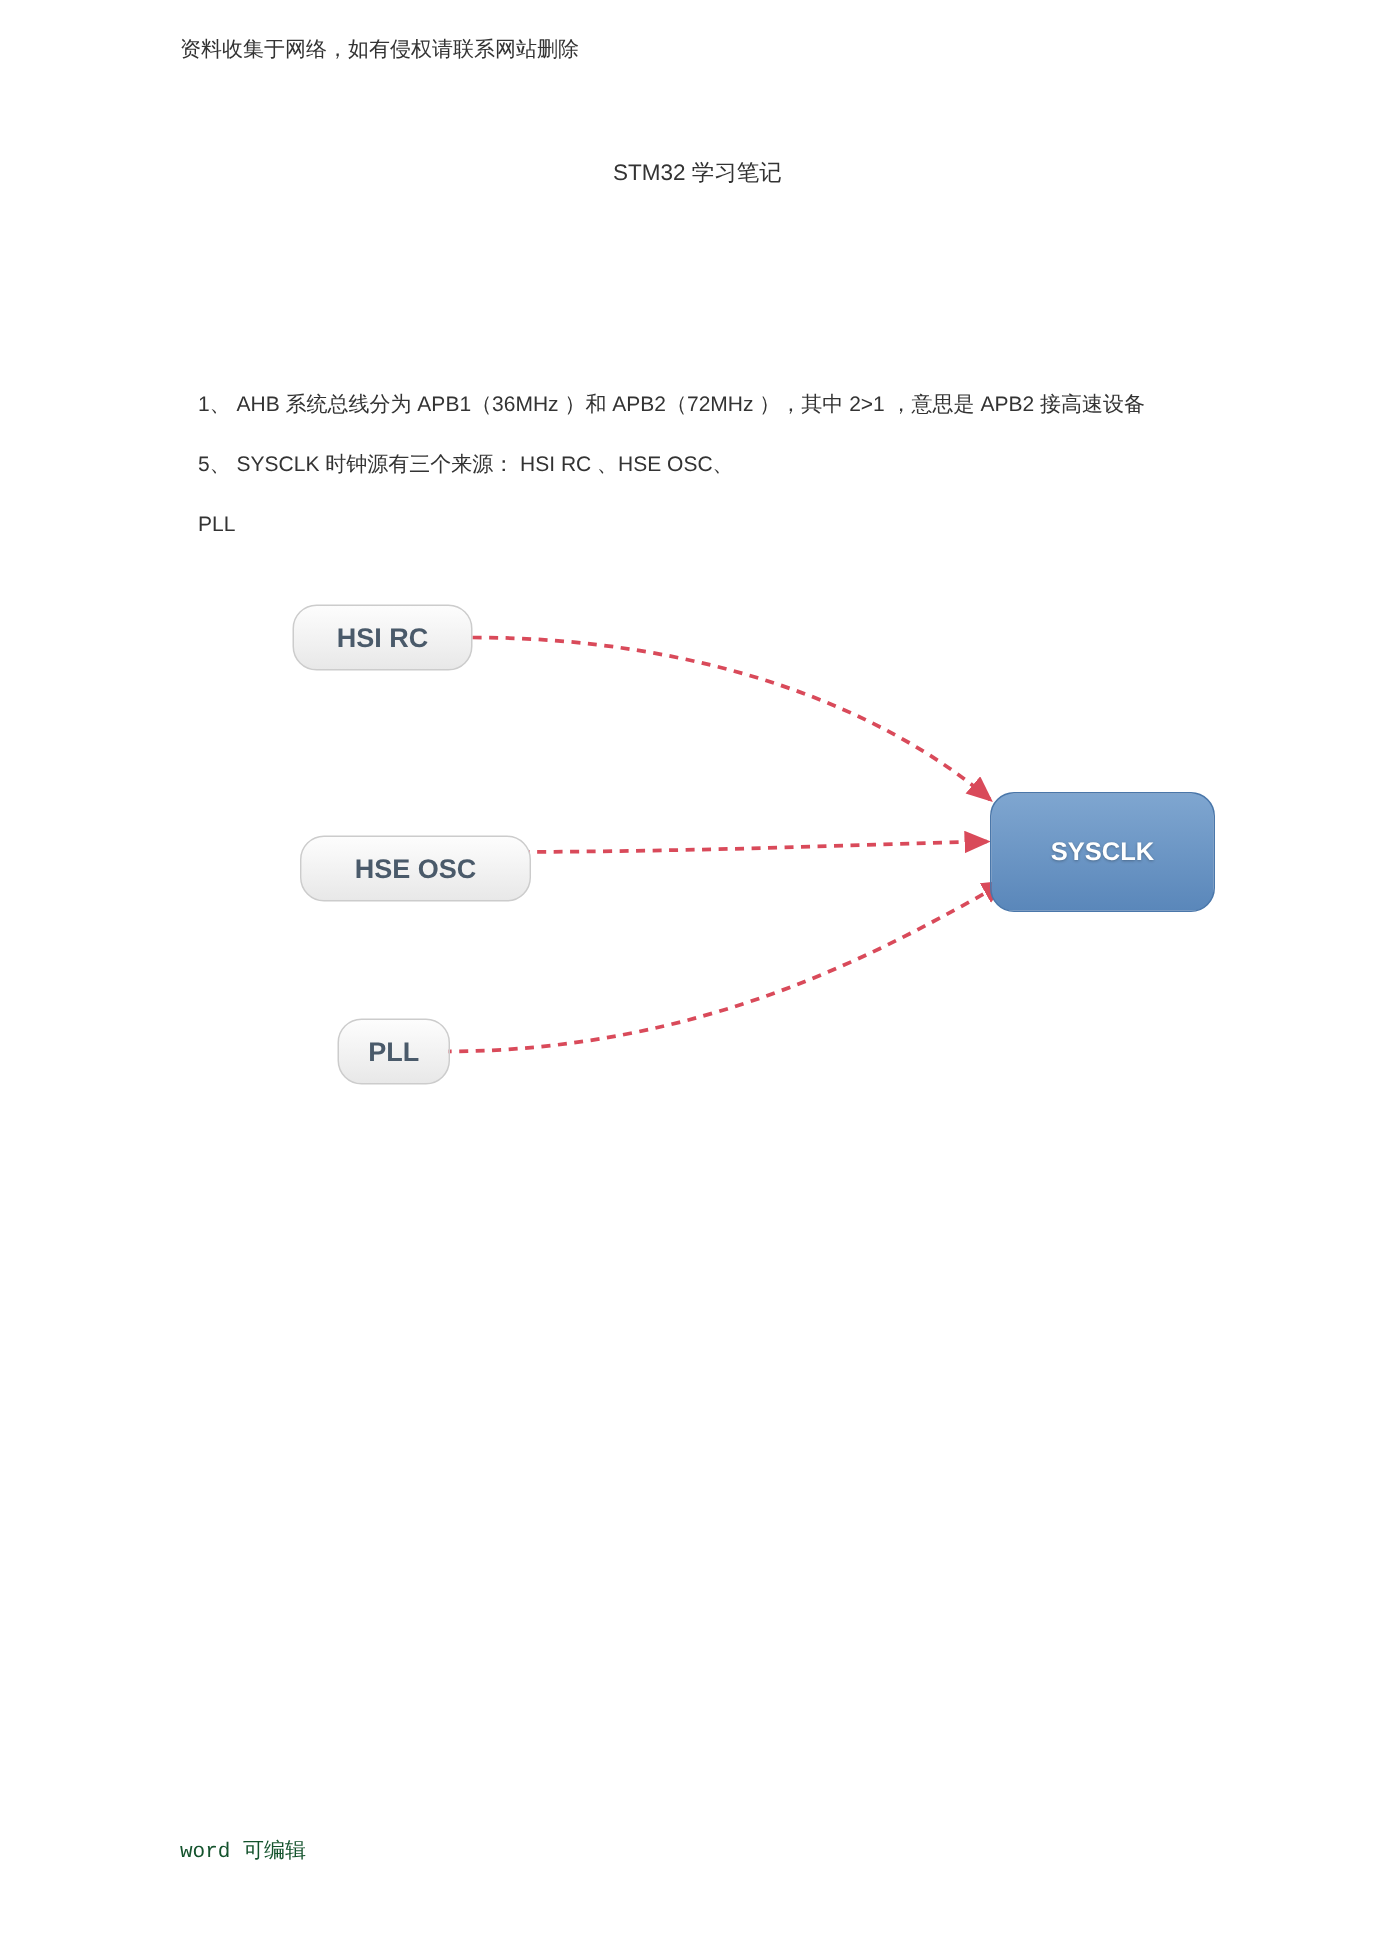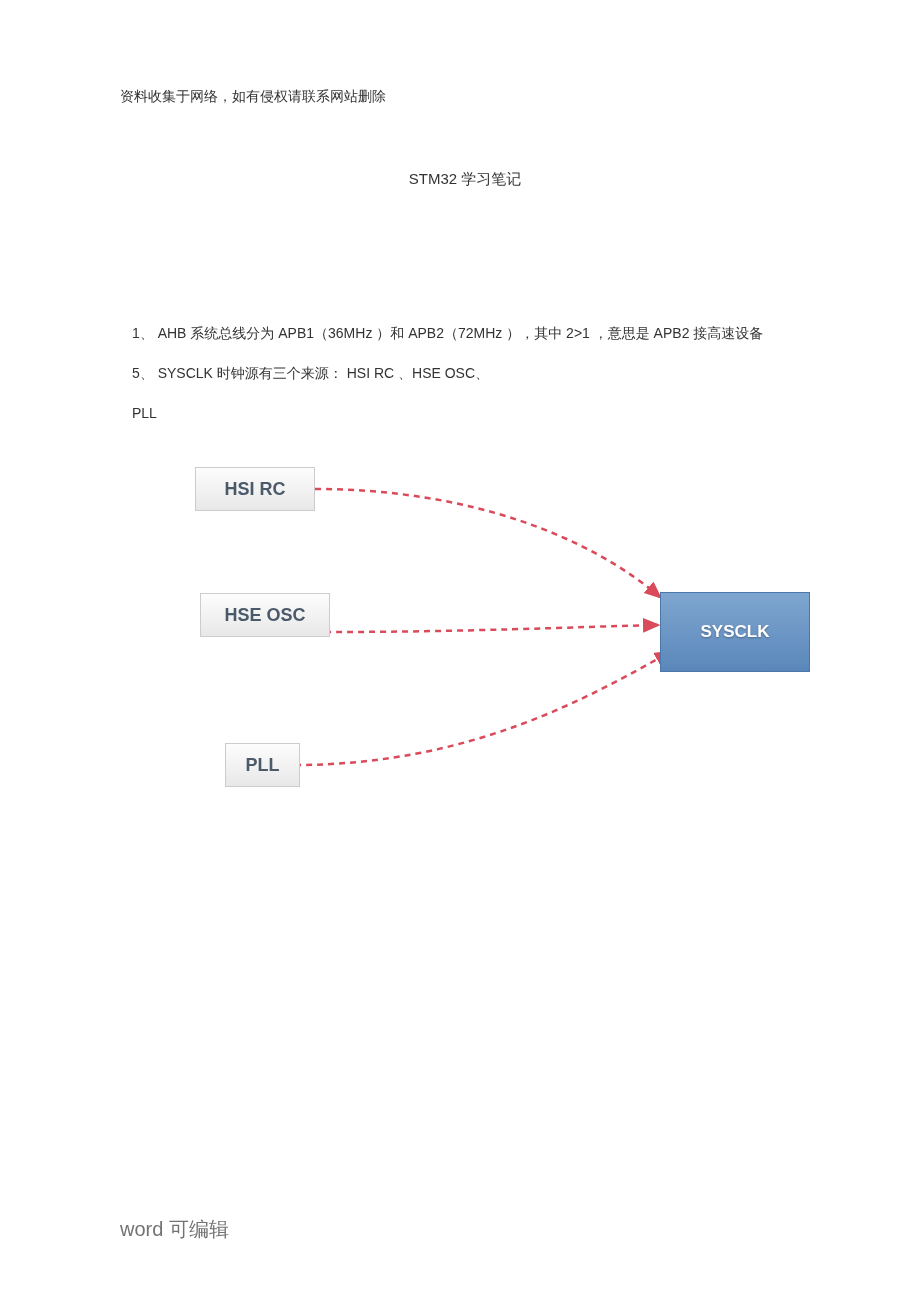--- a/index.html
+++ b/index.html
@@ -4,21 +4,21 @@
 <style>
   body {
     margin: 0;
     padding: 0;
     background: #fff;
     font-family: "Microsoft YaHei", "SimSun", Arial, sans-serif;
     color: #333;
     width: 920px;
   }
   .page {
-    padding: 88px 110px 60px 120px;
+    padding: 24px 110px 60px 120px;
     box-sizing: border-box;
     width: 920px;
     min-height: 1303px;
     position: relative;
   }
   .header-note {
     font-size: 14px;
     color: #333;
   }
   .title {
@@ -36,21 +36,21 @@
     margin: 12px;
   }
   .diagram {
     margin: 30px 0 30px 50px;
     position: relative;
     width: 640px;
     height: 350px;
   }
   .node {
     position: absolute;
-    border-radius: 0;
+    border-radius: 16px;
     font-family: Arial, sans-serif;
     font-weight: bold;
     display: flex;
     align-items: center;
     justify-content: center;
     box-sizing: border-box;
   }
   .node-small {
     width: 120px;
     height: 44px;
@@ -73,22 +73,23 @@
     left: 0;
     top: 0;
     width: 640px;
     height: 350px;
     pointer-events: none;
   }
   .footer-note {
     position: absolute;
     bottom: 60px;
     left: 120px;
-    font-size: 20px;
-    color: #737373;
+    font-size: 14px;
+    color: #14532d;
+    font-family: Liberation Mono, monospace;
   }
 </style>
 </head>
 <body>
 
 <div class="page">
 
   <div class="header-note">资料收集于网络，如有侵权请联系网站删除</div>
 
   <div class="title">STM32 学习笔记</div>
@@ -108,21 +109,21 @@
       </defs>
 
       <path d="M 145 32 C 300 32, 420 80, 490 140" stroke="#d94a5a" stroke-width="2.5" stroke-dasharray="6,5" fill="none" marker-end="url(#arrowhead)"></path>
 
       <path d="M 155 175 C 300 175, 400 170, 488 168" stroke="#d94a5a" stroke-width="2.5" stroke-dasharray="6,5" fill="none" marker-end="url(#arrowhead)"></path>
 
       <path d="M 125 308 C 300 308, 420 240, 500 195" stroke="#d94a5a" stroke-width="2.5" stroke-dasharray="6,5" fill="none" marker-end="url(#arrowhead)"></path>
     </svg>
 
     <div class="node node-small" style="left:25px; top:10px;">HSI RC</div>
-    <div class="node node-small" style="left:30px; top:136px; width:130px;">HSE OSC</div>
+    <div class="node node-small" style="left:30px; top:164px; width:154px;">HSE OSC</div>
     <div class="node node-small" style="left:55px; top:286px; width:75px;">PLL</div>
     <div class="node node-big" style="left:490px; top:135px;">SYSCLK</div>
   </div>
 
   <div class="body-text">
   </div>
 
   <div class="footer-note">word  可编辑</div>
 
 </div>

